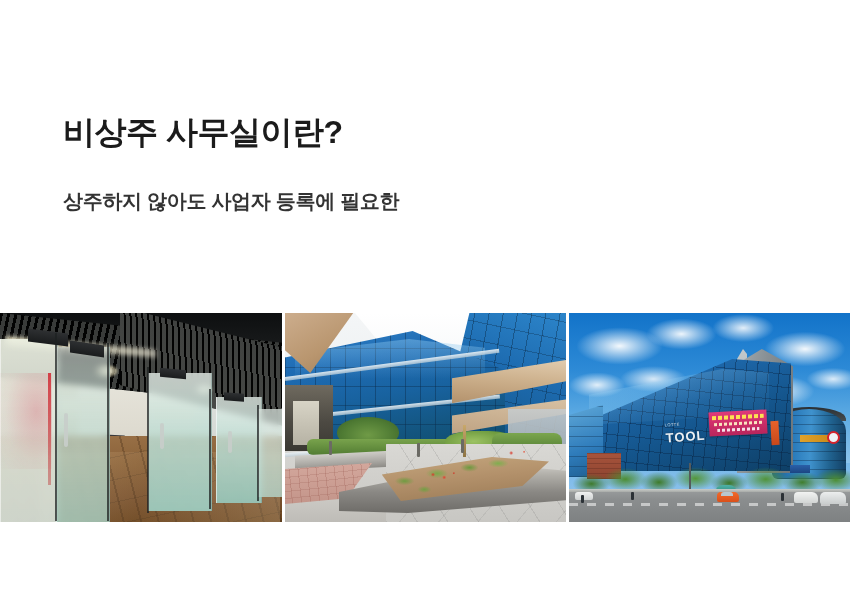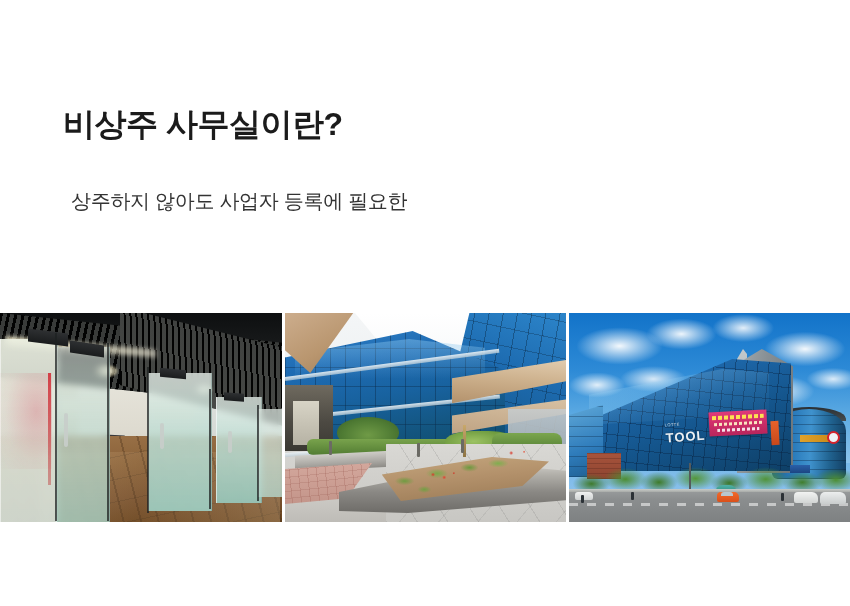--- a/index.html
+++ b/index.html
@@ -18,37 +18,37 @@
   .page {
     position: absolute;
     inset: 0;
     background: #ffffff;
   }
 
   
   .text-block {
     position: absolute;
     left: 63px;
-    top: 104px;
+    top: 112px;
     width: 700px;
   }
   .headline {
     margin: 0;
     font-size: 32px;
     font-weight: bold;
     line-height: 40px;
     letter-spacing: -0.5px;
     color: #1b1b1b;
     white-space: nowrap;
   }
   .subcopy {
-    margin: 8px;
+    margin: 0;
     padding-top: 31px;
     font-size: 20px;
-    font-weight: normal;
+    font-weight: bold;
     line-height: 36px;
     letter-spacing: -0.3px;
     color: #333333;
   }
   .subcopy-line { display: block; white-space: nowrap; }
 
   
   .photo-strip {
     position: absolute;
     left: 0;

